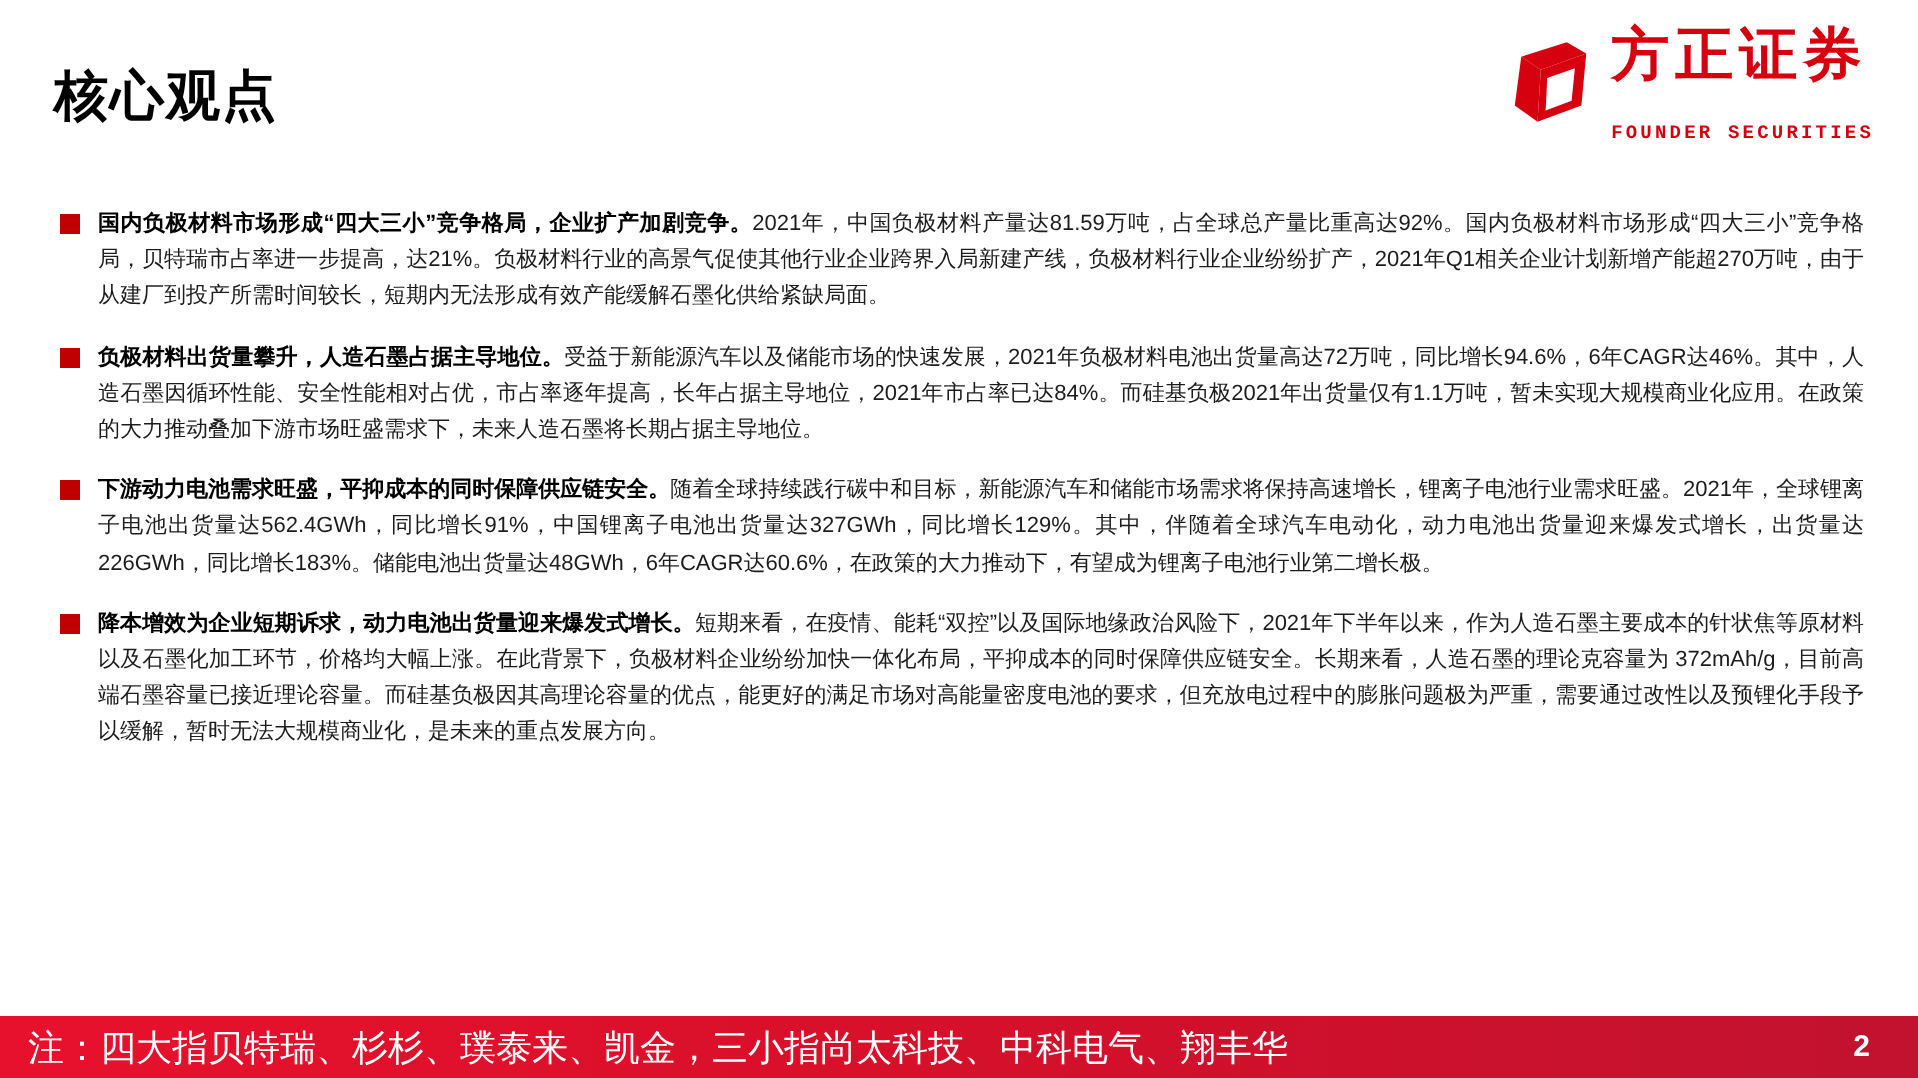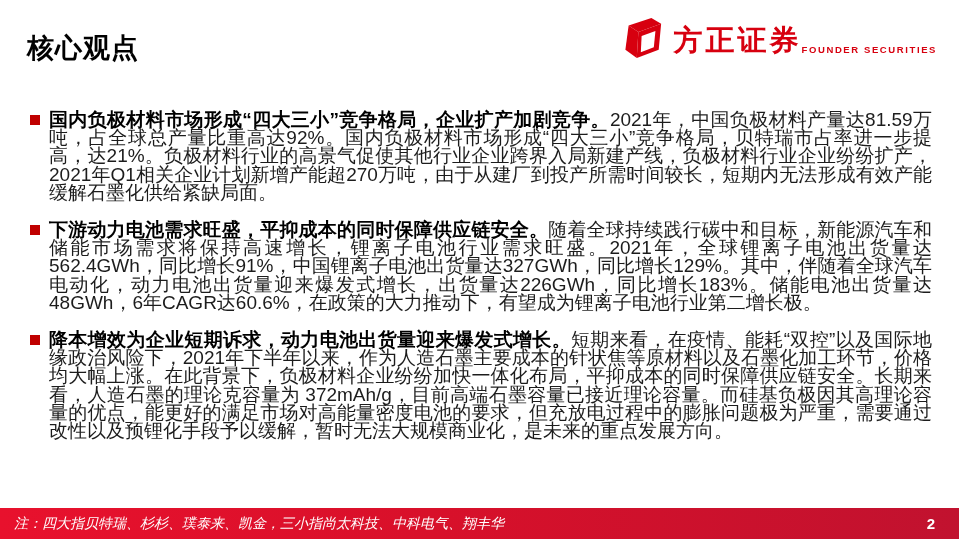--- a/index.html
+++ b/index.html
@@ -22,44 +22,45 @@
     letter-spacing:1px;
   }
 
   .logo {
     position:absolute;
     top:14px; right:22px;
     display:flex;
     align-items:center;
   }
   .logo-icon { width:52px; height:52px; margin-right:8px; }
-  .logo-text { display:flex; flex-direction:row; line-height:1; }
+  .logo-text { display:flex; flex-direction:column; line-height:1; }
   .logo-cn {
     color:#d7000f;
     font-size:29px;
     font-weight:bold;
     letter-spacing:3px;
   }
   .logo-en {
     color:#d7000f;
     font-size:9.5px;
     font-weight:bold;
     letter-spacing:1.6px;
     margin-top:19px;
+    font-family:Liberation Mono, monospace;
   }
 
   .bullets {
     position:absolute;
     top:92px; left:30px; right:27px;
   }
   .bullet {
     position:relative;
     padding-left:19px;
     margin-bottom:12px;
-    font-size:19px;
+    font-size:11px;
     line-height:18.2px;
     color:#1c1c1c;
     text-align:justify;
   }
   .bullet-marker {
     position:absolute;
     left:0; top:4px;
     width:10px; height:10px;
     background:#c00000;
   }
@@ -69,22 +70,21 @@
   .footer {
     position:absolute;
     left:0; right:0; bottom:0;
     height:31px;
     background:linear-gradient(90deg,#e8112d 0%,#d8102a 45%,#c1122f 100%);
     display:flex;
     align-items:center;
   }
   .footer-note {
     color:#ffffff;
-    font-style:italic;
-    font-size:14px;
+    font-size:18px;
     margin-left:14px;
     flex:1;
     white-space:nowrap;
   }
   .page-number {
     color:#ffffff;
     font-weight:bold;
     font-size:15px;
     margin-right:24px;
   }
@@ -109,20 +109,24 @@
     </div>
   </div>
 
   <div class="bullets">
 
     <p class="bullet">
       <span class="bullet-marker"></span>
       <span class="bullet-lead">国内负极材料市场形成“四大三小”竞争格局，企业扩产加剧竞争。</span><span class="bullet-body">2021年，中国负极材料产量达81.59万吨，占全球总产量比重高达92%。国内负极材料市场形成“四大三小”竞争格局，贝特瑞市占率进一步提高，达21%。负极材料行业的高景气促使其他行业企业跨界入局新建产线，负极材料行业企业纷纷扩产，2021年Q1相关企业计划新增产能超270万吨，由于从建厂到投产所需时间较长，短期内无法形成有效产能缓解石墨化供给紧缺局面。</span>
     </p>
 
+    <p class="bullet">
+      <span class="bullet-marker"></span>
+      <span class="bullet-lead">负极材料出货量攀升，人造石墨占据主导地位。</span><span class="bullet-body">受益于新能源汽车以及储能市场的快速发展，2021年负极材料电池出货量高达72万吨，同比增长94.6%，6年CAGR达46%。其中，人造石墨因循环性能、安全性能相对占优，市占率逐年提高，长年占据主导地位，2021年市占率已达84%。而硅基负极2021年出货量仅有1.1万吨，暂未实现大规模商业化应用。在政策的大力推动叠加下游市场旺盛需求下，未来人造石墨将长期占据主导地位。</span>
+    </p>
 
     <p class="bullet">
       <span class="bullet-marker"></span>
       <span class="bullet-lead">下游动力电池需求旺盛，平抑成本的同时保障供应链安全。</span><span class="bullet-body">随着全球持续践行碳中和目标，新能源汽车和储能市场需求将保持高速增长，锂离子电池行业需求旺盛。2021年，全球锂离子电池出货量达562.4GWh，同比增长91%，中国锂离子电池出货量达327GWh，同比增长129%。其中，伴随着全球汽车电动化，动力电池出货量迎来爆发式增长，出货量达226GWh，同比增长183%。储能电池出货量达48GWh，6年CAGR达60.6%，在政策的大力推动下，有望成为锂离子电池行业第二增长极。</span>
     </p>
 
     <p class="bullet">
       <span class="bullet-marker"></span>
       <span class="bullet-lead">降本增效为企业短期诉求，动力电池出货量迎来爆发式增长。</span><span class="bullet-body">短期来看，在疫情、能耗“双控”以及国际地缘政治风险下，2021年下半年以来，作为人造石墨主要成本的针状焦等原材料以及石墨化加工环节，价格均大幅上涨。在此背景下，负极材料企业纷纷加快一体化布局，平抑成本的同时保障供应链安全。长期来看，人造石墨的理论克容量为 372mAh/g，目前高端石墨容量已接近理论容量。而硅基负极因其高理论容量的优点，能更好的满足市场对高能量密度电池的要求，但充放电过程中的膨胀问题极为严重，需要通过改性以及预锂化手段予以缓解，暂时无法大规模商业化，是未来的重点发展方向。</span>
     </p>

